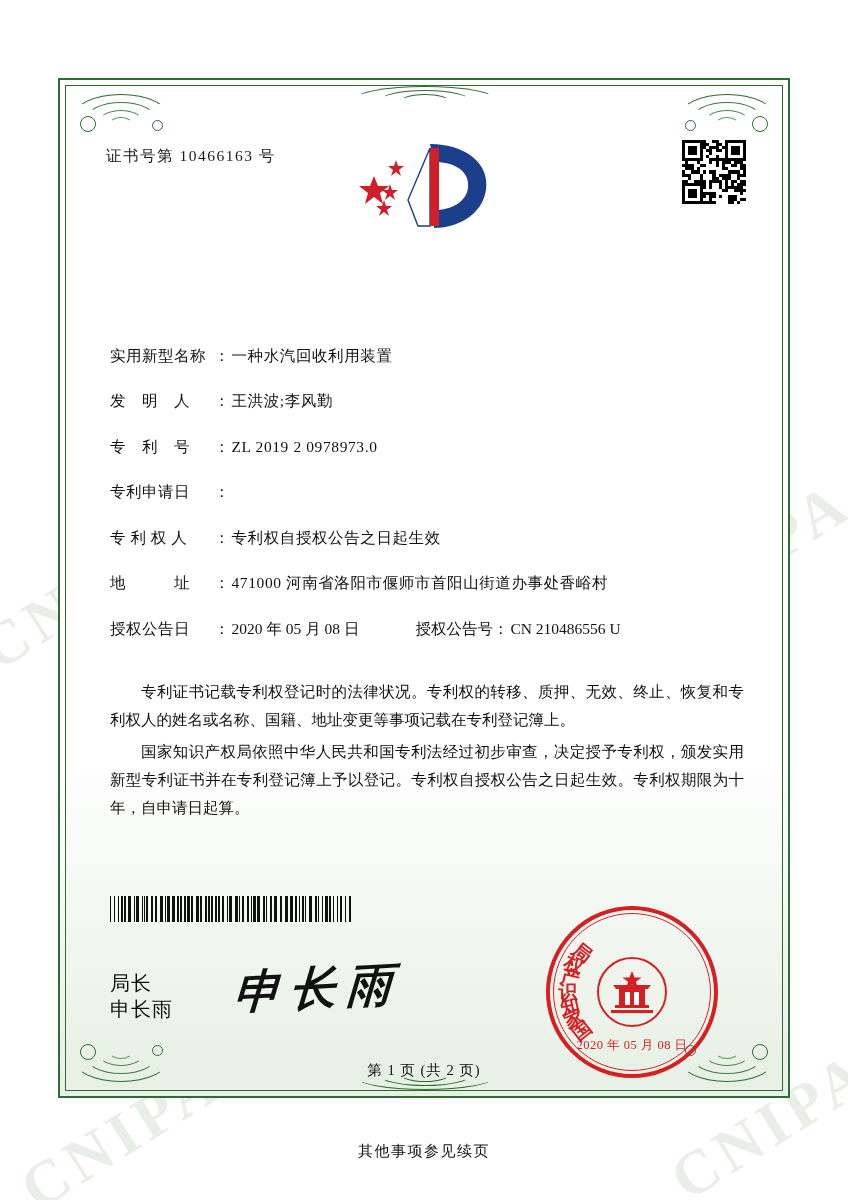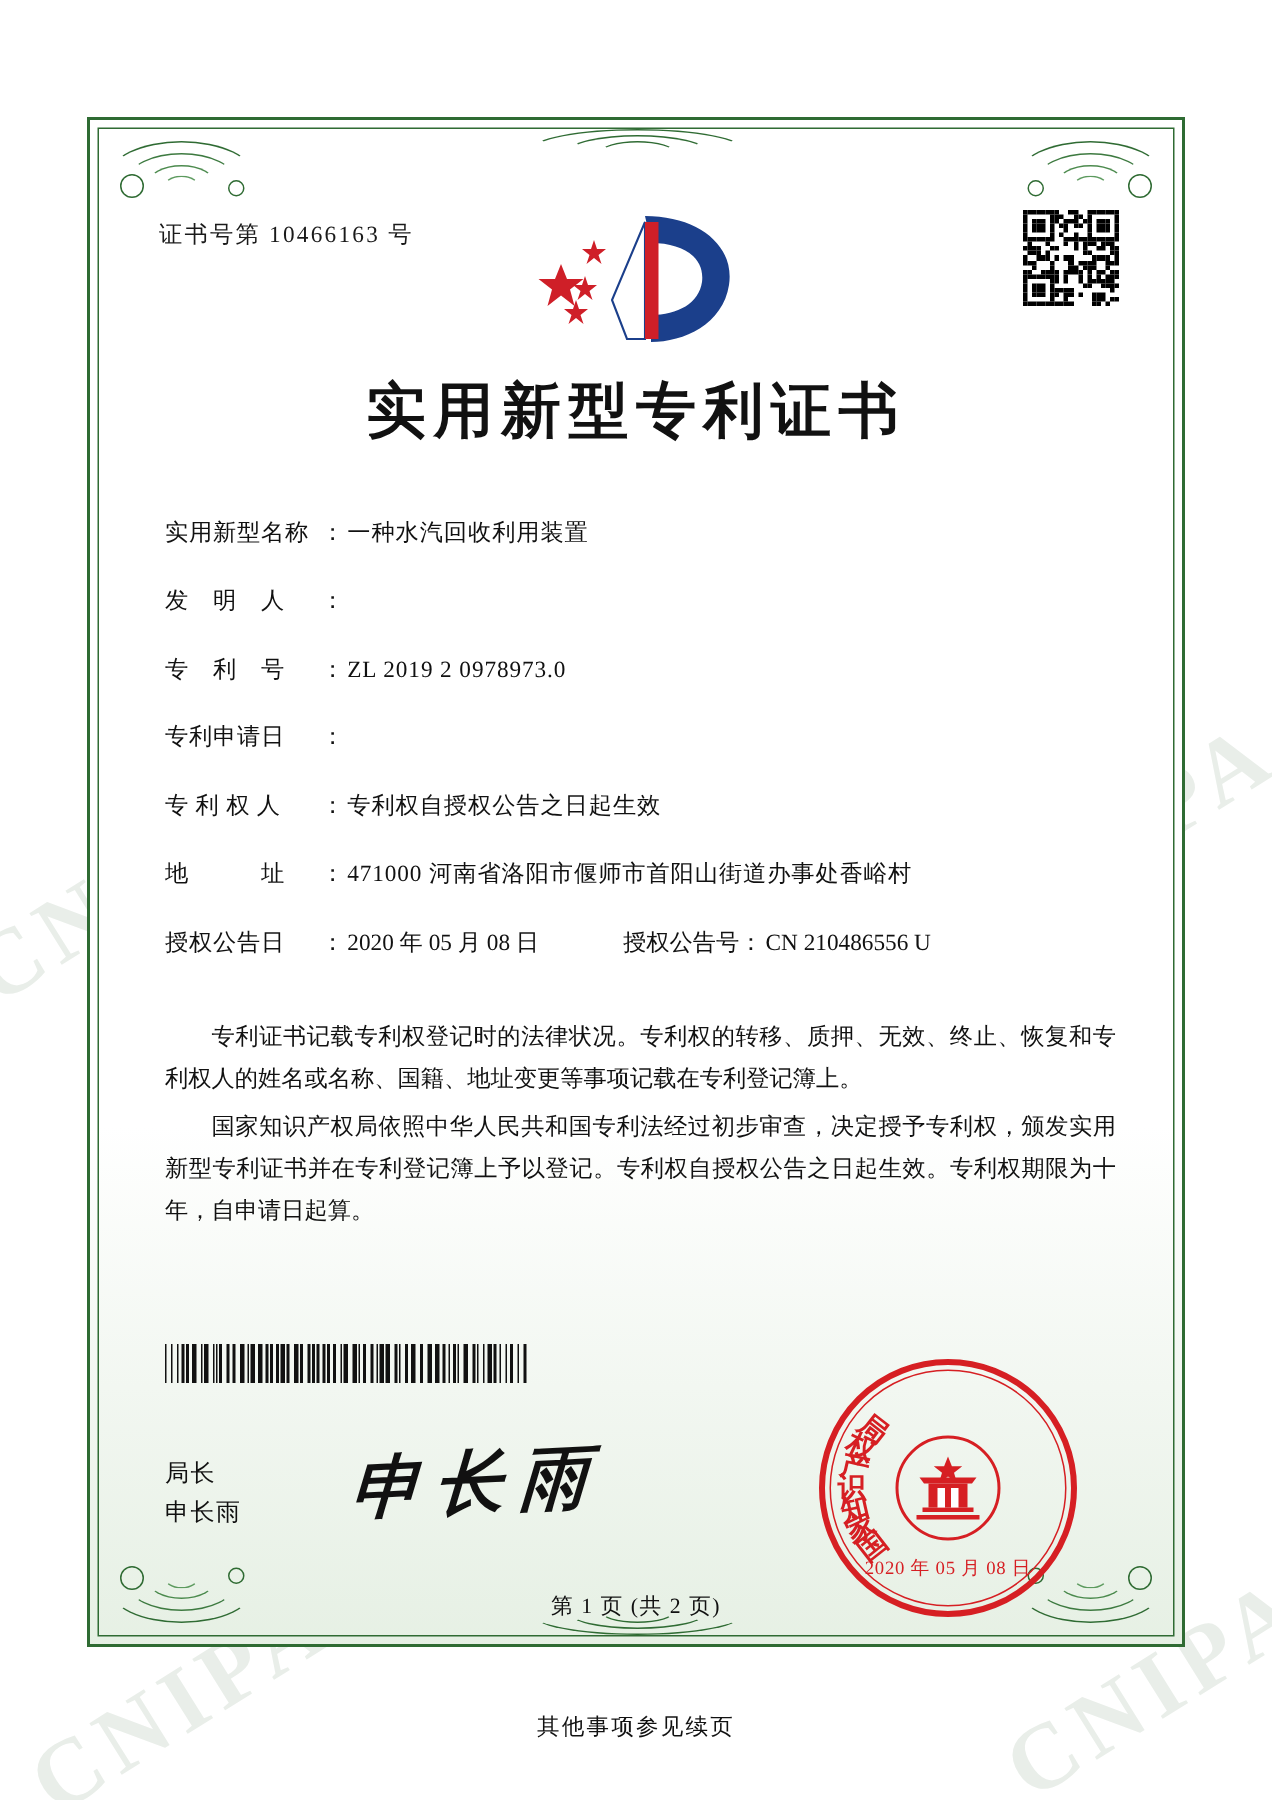--- a/index.html
+++ b/index.html
@@ -194,21 +194,21 @@
     display: flex;
     align-items: stretch;
   }
   .barcode i { display: block; background: #111; height: 100%; }
 
   
   .sig-labels {
     position: absolute;
     left: 52px;
     top: 892px;
-    font-size: 16px;
+    font-size: 20px;
     line-height: 26px;
     color: #111;
     letter-spacing: 1px;
   }
   .sig-hand {
     position: absolute;
     left: 176px;
     top: 880px;
     font-size: 46px;
     font-family: "DejaVu Serif", serif;
@@ -814,33 +814,33 @@
 
       <g fill="#cf1f28">
         <polygon points="40,38 44,48 55,48 46,55 49,66 40,59 31,66 34,55 25,48 36,48"></polygon>
         <polygon points="62,22 64,28 70,28 65,32 67,38 62,34 57,38 59,32 54,28 60,28"></polygon>
         <polygon points="56,46 58,52 64,52 59,56 61,62 56,58 51,62 53,56 48,52 54,52"></polygon>
         <polygon points="50,62 52,68 58,68 53,72 55,78 50,74 45,78 47,72 42,68 48,68"></polygon>
       </g>
     </svg>
   </div>
 
-  <div class="title">实用新型专利证书</div>
 
   <div class="fields">
 
     <div class="field">
       <div class="lbl">实用新型名称</div>
       <div class="sep">：</div>
       <div class="val">一种水汽回收利用装置</div>
     </div>
 
     <div class="field">
       <div class="lbl">发　明　人</div>
       <div class="sep">：</div>
+      <div class="val">王洪波;李风勤</div>
     </div>
 
     <div class="field">
       <div class="lbl">专　利　号</div>
       <div class="sep">：</div>
       <div class="val">ZL 2019 2 0978973.0</div>
     </div>
 
     <div class="field">
       <div class="lbl">专利申请日</div>

